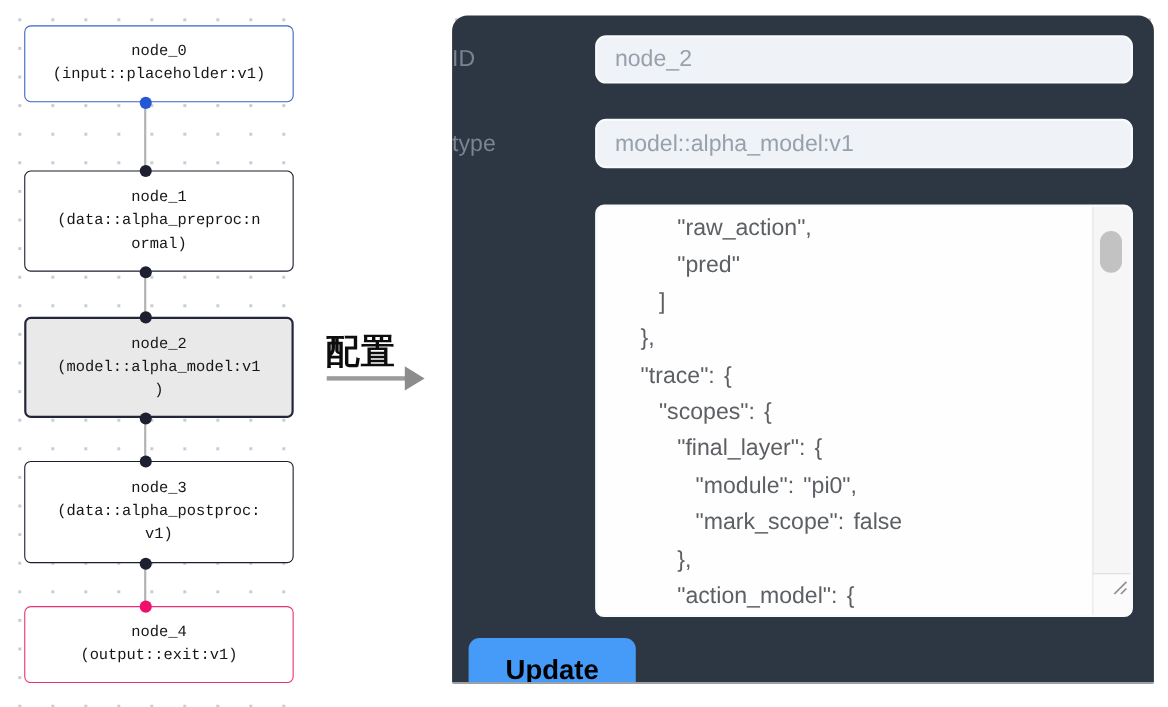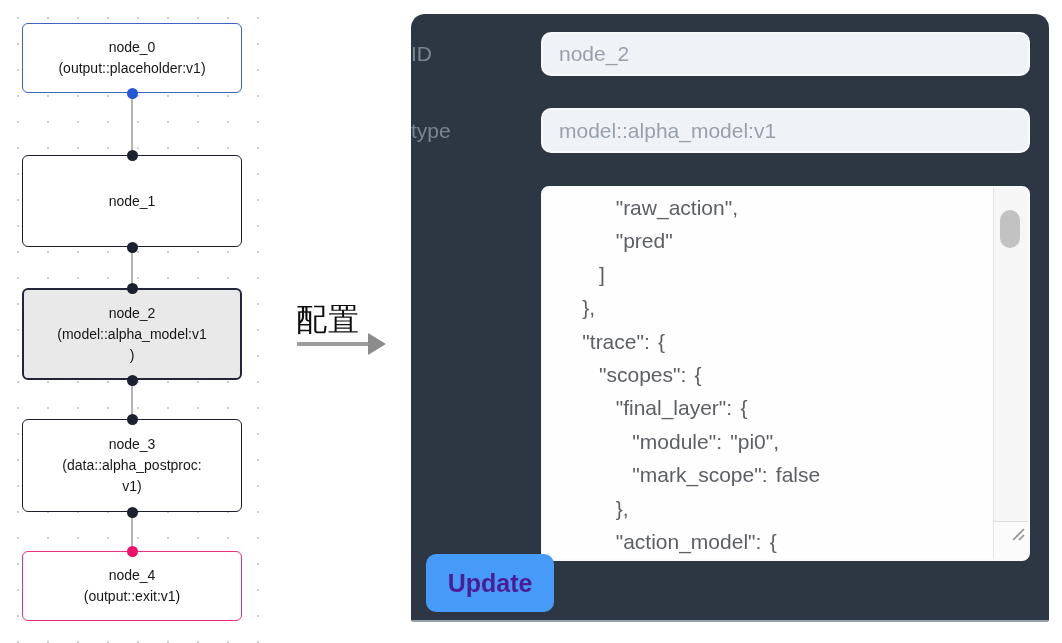--- a/index.html
+++ b/index.html
@@ -6,37 +6,37 @@
   .stage{position:relative;width:1062px;height:643px;overflow:hidden;background:#fff;
          font-family:"Liberation Sans",sans-serif;}
   .dots{position:absolute;
         background-image:radial-gradient(circle,#c9cdd2 1.3px,transparent 1.5px);
         background-size:30px 26px;}
   .region-left{left:0;top:0;width:270px;height:643px;background-position:3px 5px;}
   .region-right{left:392px;top:0;width:670px;height:623px;background-position:8px 5px;}
 
   
   .edge{position:absolute;left:131px;top:93px;width:2px;height:458px;background:#b3b3b3;}
-  .node{position:absolute;left:22px;width:220px;box-sizing:border-box;background:#fff;
+  .node{position:absolute;left:22px;width:245px;box-sizing:border-box;background:#fff;
         border:1.5px solid #1b1e2b;border-radius:6px;display:flex;flex-direction:column;
         align-items:center;justify-content:center;text-align:center;z-index:2;
-        font-size:14px;line-height:21px;color:#161616;padding:2px 10px;}
+        font-size:14px;line-height:21px;color:#161616;padding:2px 10px;font-family:Liberation Mono, monospace;}
   .node .sub{white-space:pre-line;}
   .n0{top:23px;height:70px;border-color:#3b64c8;}
   .n1{top:155px;height:92px;}
   .n2{top:288px;height:92px;background:#e9e9e9;border-width:2px;border-color:#23263a;}
   .n3{top:419px;height:93px;}
   .n4{top:551px;height:70px;border-color:#ed2f79;}
   .port{position:absolute;left:127px;width:11px;height:11px;border-radius:50%;
         background:#1d2030;z-index:3;}
   .port.blue{background:#2458d6;}
   .port.pink{background:#f00f6b;}
 
   
-  .ann-label{position:absolute;left:296px;top:299px;font-size:31px;font-weight:400;
+  .ann-label{position:absolute;left:296px;top:299px;font-size:31px;font-weight:700;
              color:#0d0d0d;letter-spacing:1px;text-align:right;}
   .ann-line{position:absolute;left:297px;top:342px;width:72px;height:4px;background:#9b9b9b;}
   .ann-head{position:absolute;left:368px;top:333px;width:0;height:0;
             border-top:11px solid transparent;border-bottom:11px solid transparent;
             border-left:18px solid #8c8c8c;}
 
   
   .panel{position:absolute;left:411px;top:14px;width:638px;height:606px;background:#2d3643;
          border-radius:14px 14px 2px 2px;overflow:hidden;border-bottom:2px solid #9aa0a7;}
   .f-label{position:absolute;left:0;width:100px;color:#7b8491;
@@ -54,40 +54,42 @@
   .config-box pre{margin:0;padding:3px 40px 0 6px;font-family:"Liberation Sans",sans-serif;
                   font-size:21px;line-height:33.4px;color:#5c5f64;word-spacing:2.5px;
                   white-space:pre;}
   .sb-track{position:absolute;right:0;top:0;width:34px;height:333px;background:#f6f6f6;
             border-left:1px solid #e5e5e5;}
   .sb-thumb{position:absolute;right:8px;top:22px;width:20px;height:38px;background:#c2c2c2;
             border-radius:10px;}
   .sb-corner{position:absolute;right:0;top:333px;width:34px;height:38px;background:#fbfbfb;
              border-left:1px solid #e5e5e5;border-top:1px solid #dcdcdc;}
   .resize{position:absolute;right:3px;top:3px;}
-  .update-btn{position:absolute;left:15px;top:540px;width:128px;height:58px;
-              background:#459bf7;border:none;border-radius:10px;color:#4c1d95;
+  .update-btn{position:absolute;left:15px;top:566px;width:152px;height:58px;
+              background:#459bf7;border:none;border-radius:10px;color:#000000;
               font-family:"Liberation Sans",sans-serif;font-size:25px;font-weight:700;
               text-align:center;padding:0;line-height:44px;vertical-align:top;
               cursor:pointer;}
 </style>
 </head>
 <body>
 
 <div class="stage">
 
   <div class="dots region-left">
     <div class="edge"></div>
 
     <div class="node n0">
       <div>node_0</div>
-      <div class="sub">(output::placeholder:v1)</div>
+      <div class="sub">(input::placeholder:v1)</div>
     </div>
     <div class="node n1">
       <div>node_1</div>
+      <div class="sub">(data::alpha_preproc:n
+ormal)</div>
     </div>
     <div class="node n2">
       <div>node_2</div>
       <div class="sub">(model::alpha_model:v1
 )</div>
     </div>
     <div class="node n3">
       <div>node_3</div>
       <div class="sub">(data::alpha_postproc:
 v1)</div>

